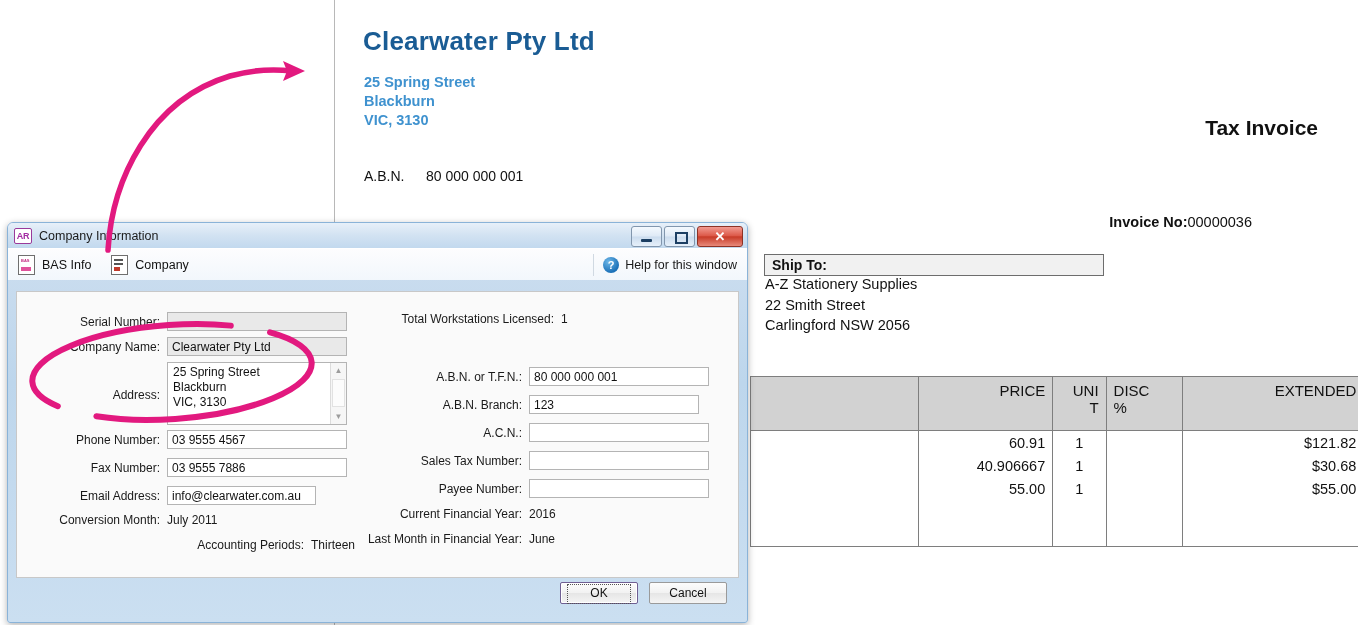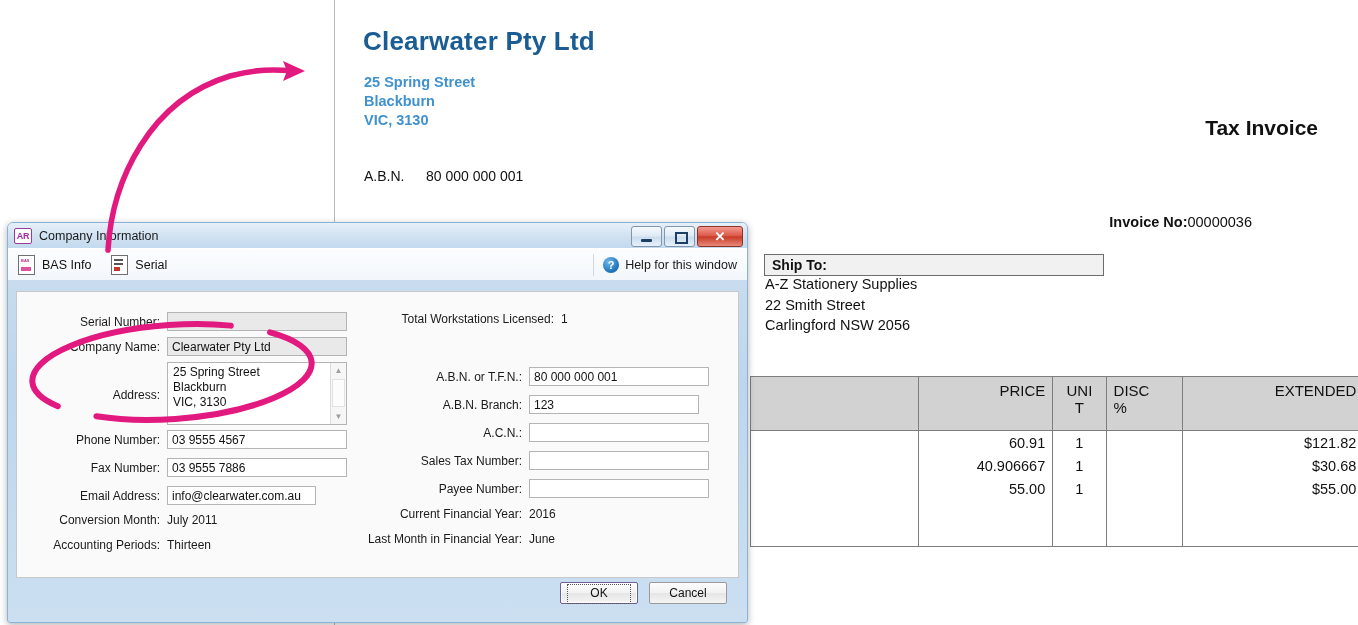--- a/index.html
+++ b/index.html
@@ -411,21 +411,21 @@
         <col class="col-price">
         <col class="col-unit">
       <col class="col-disc">
         <col class="col-ext">
         <col class="col-code">
     </colgroup>
     <thead>
       <tr>
         <th class="left-al"></th>
         <th style="white-space:pre-line;">PRICE</th>
-        <th style="white-space:pre-line;text-align:center;margin-top:12px;">UNI
+        <th style="white-space:pre-line;text-align:right;margin-top:12px;">UNI
 T</th>
         <th class="left-al" style="white-space:pre-line;">DISC
 %</th>
         <th style="white-space:pre-line;">EXTENDED</th>
         <th style="white-space:pre-line;">CODE</th>
       </tr>
     </thead>
     <tbody id="invoice-table-body">
         <tr>
           <td style="text-align: left;"></td>
@@ -488,21 +488,21 @@
           <span class="bandA"></span>
       </span>
       <span class="tb-label">BAS Info</span>
     </div>
     <div class="toolbar-item">
       <span class="doc-icon license">
         <span class="l1"></span>
           <span class="l2"></span>
           <span class="l3"></span>
       </span>
-      <span class="tb-label">Serial</span>
+      <span class="tb-label">Company</span>
     </div>
     <div id="help-link">
       <span id="help-icon">?</span>
       <span>Help for this window</span>
     </div>
   </div>
 
   <div id="dialog-body">
 
     <div class="frow" style="left:28px; top:20px; width:310px;">
@@ -542,21 +542,21 @@
     <div class="frow" style="left:28px; top:194px; width:310px;">
       <div class="flabel" style="width:115px;">Email Address:</div>
       <input class="finput" style="width: 149px;" value="info@clearwater.com.au">
     </div>
 
     <div class="frow" style="left:28px; top:221px; width:310px;">
       <div class="flabel" style="width:115px;">Conversion Month:</div>
       <div class="ftext">July 2011</div>
     </div>
 
-    <div class="frow" style="left:28px; top:246px; width:310px;">
+    <div class="frow" style="left:28px; top:246px; width:310px;justify-content:flex-end;">
       <div class="flabel" style="width:115px;">Accounting Periods:</div>
       <div class="ftext">Thirteen</div>
     </div>
 
     <div class="frow" style="left:345px; top:20px;">
       <div class="flabel" style="width:160px;margin-left:32px;">Total Workstations Licensed:</div>
       <div class="ftext">1</div>
     </div>
 
     <div class="frow" style="left:345px; top:75px;">

